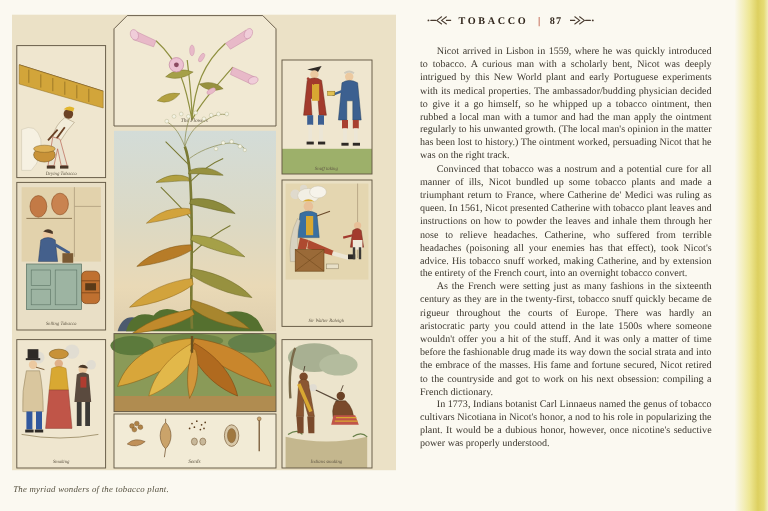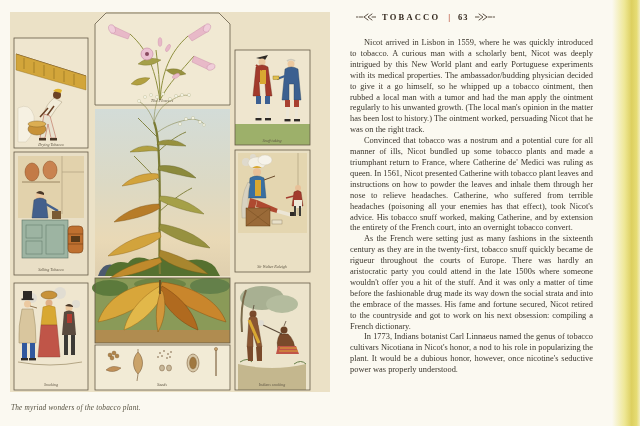--- a/index.html
+++ b/index.html
@@ -319,21 +319,21 @@
 
   <div class="chapter-header">
     <svg class="orn" width="20" height="8" viewBox="0 0 20 8">
       <g stroke="#4a3c30" stroke-width="0.9" stroke-linecap="round" fill="none">
         <circle cx="1" cy="4" r="0.8" fill="#4a3c30" stroke="none"></circle>
         <path d="M3,4 h4 M12,1 L8,4 L12,7 M16,1 L12,4 L16,7 M16,4 h4"></path>
       </g>
     </svg>
     <span class="title">TOBACCO</span>
     <span class="sep">|</span>
-    <span class="pagenum">63</span>
+    <span class="pagenum">87</span>
     <svg class="orn" width="20" height="8" viewBox="0 0 20 8">
       <g stroke="#4a3c30" stroke-width="0.9" stroke-linecap="round" fill="none" transform="translate(20,0) scale(-1,1)">
         <circle cx="1" cy="4" r="0.8" fill="#4a3c30" stroke="none"></circle>
         <path d="M3,4 h4 M12,1 L8,4 L12,7 M16,1 L12,4 L16,7 M16,4 h4"></path>
       </g>
     </svg>
   </div>
 
   <div class="body-text">
     <p>Nicot arrived in Lisbon in 1559, where he was quickly introduced to tobacco. A curious man with a scholarly bent, Nicot was deeply intrigued by this New World plant and early Portuguese experiments with its medical properties. The ambassador/budding physician decided to give it a go himself, so he whipped up a tobacco ointment, then rubbed a local man with a tumor and had the man apply the ointment regularly to his unwanted growth. (The local man's opinion in the matter has been lost to history.) The ointment worked, persuading Nicot that he was on the right track.</p>

